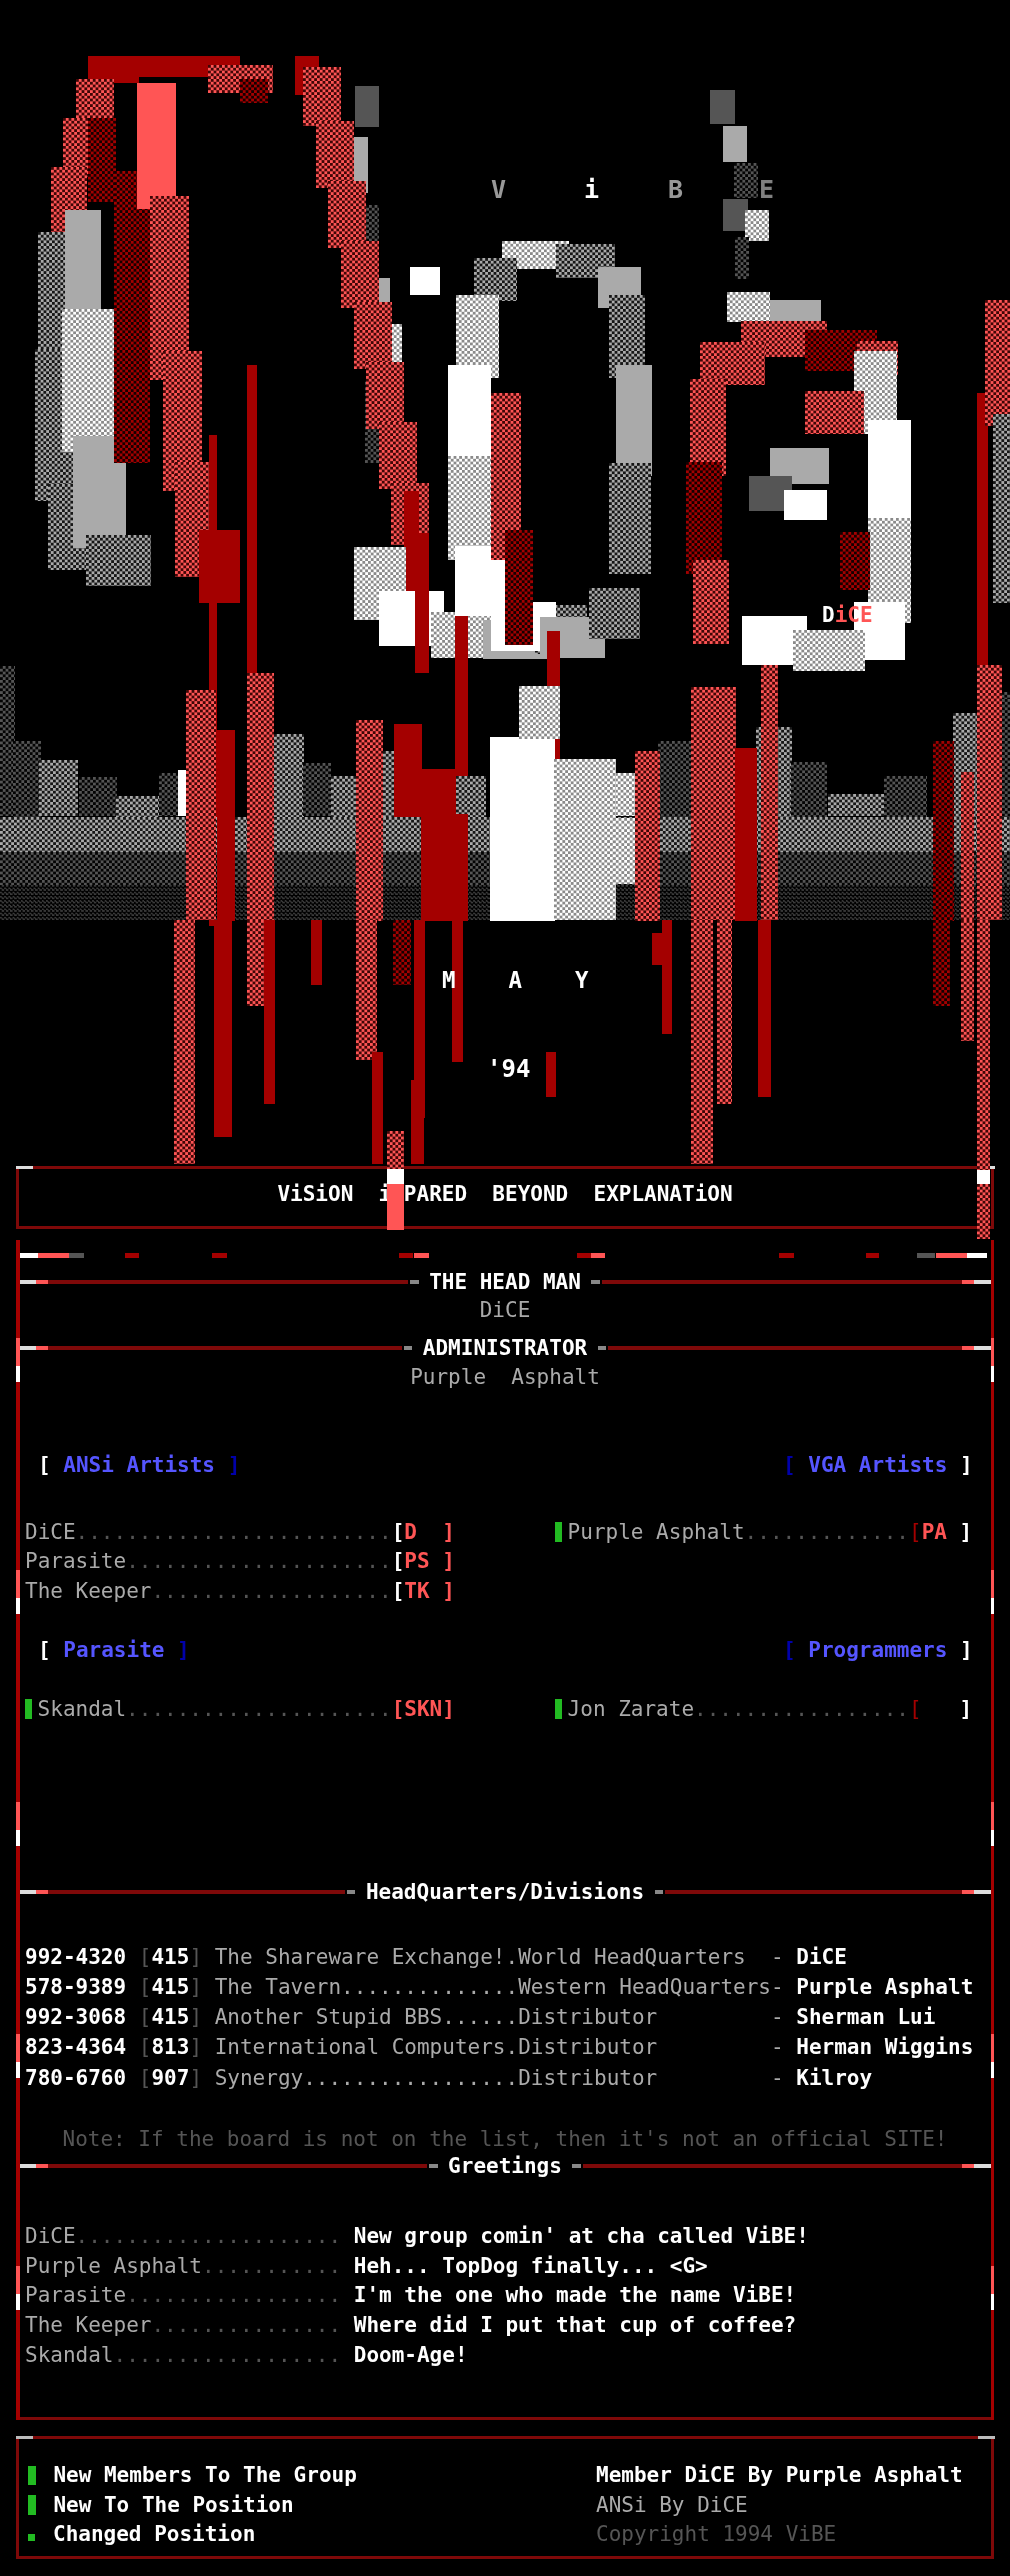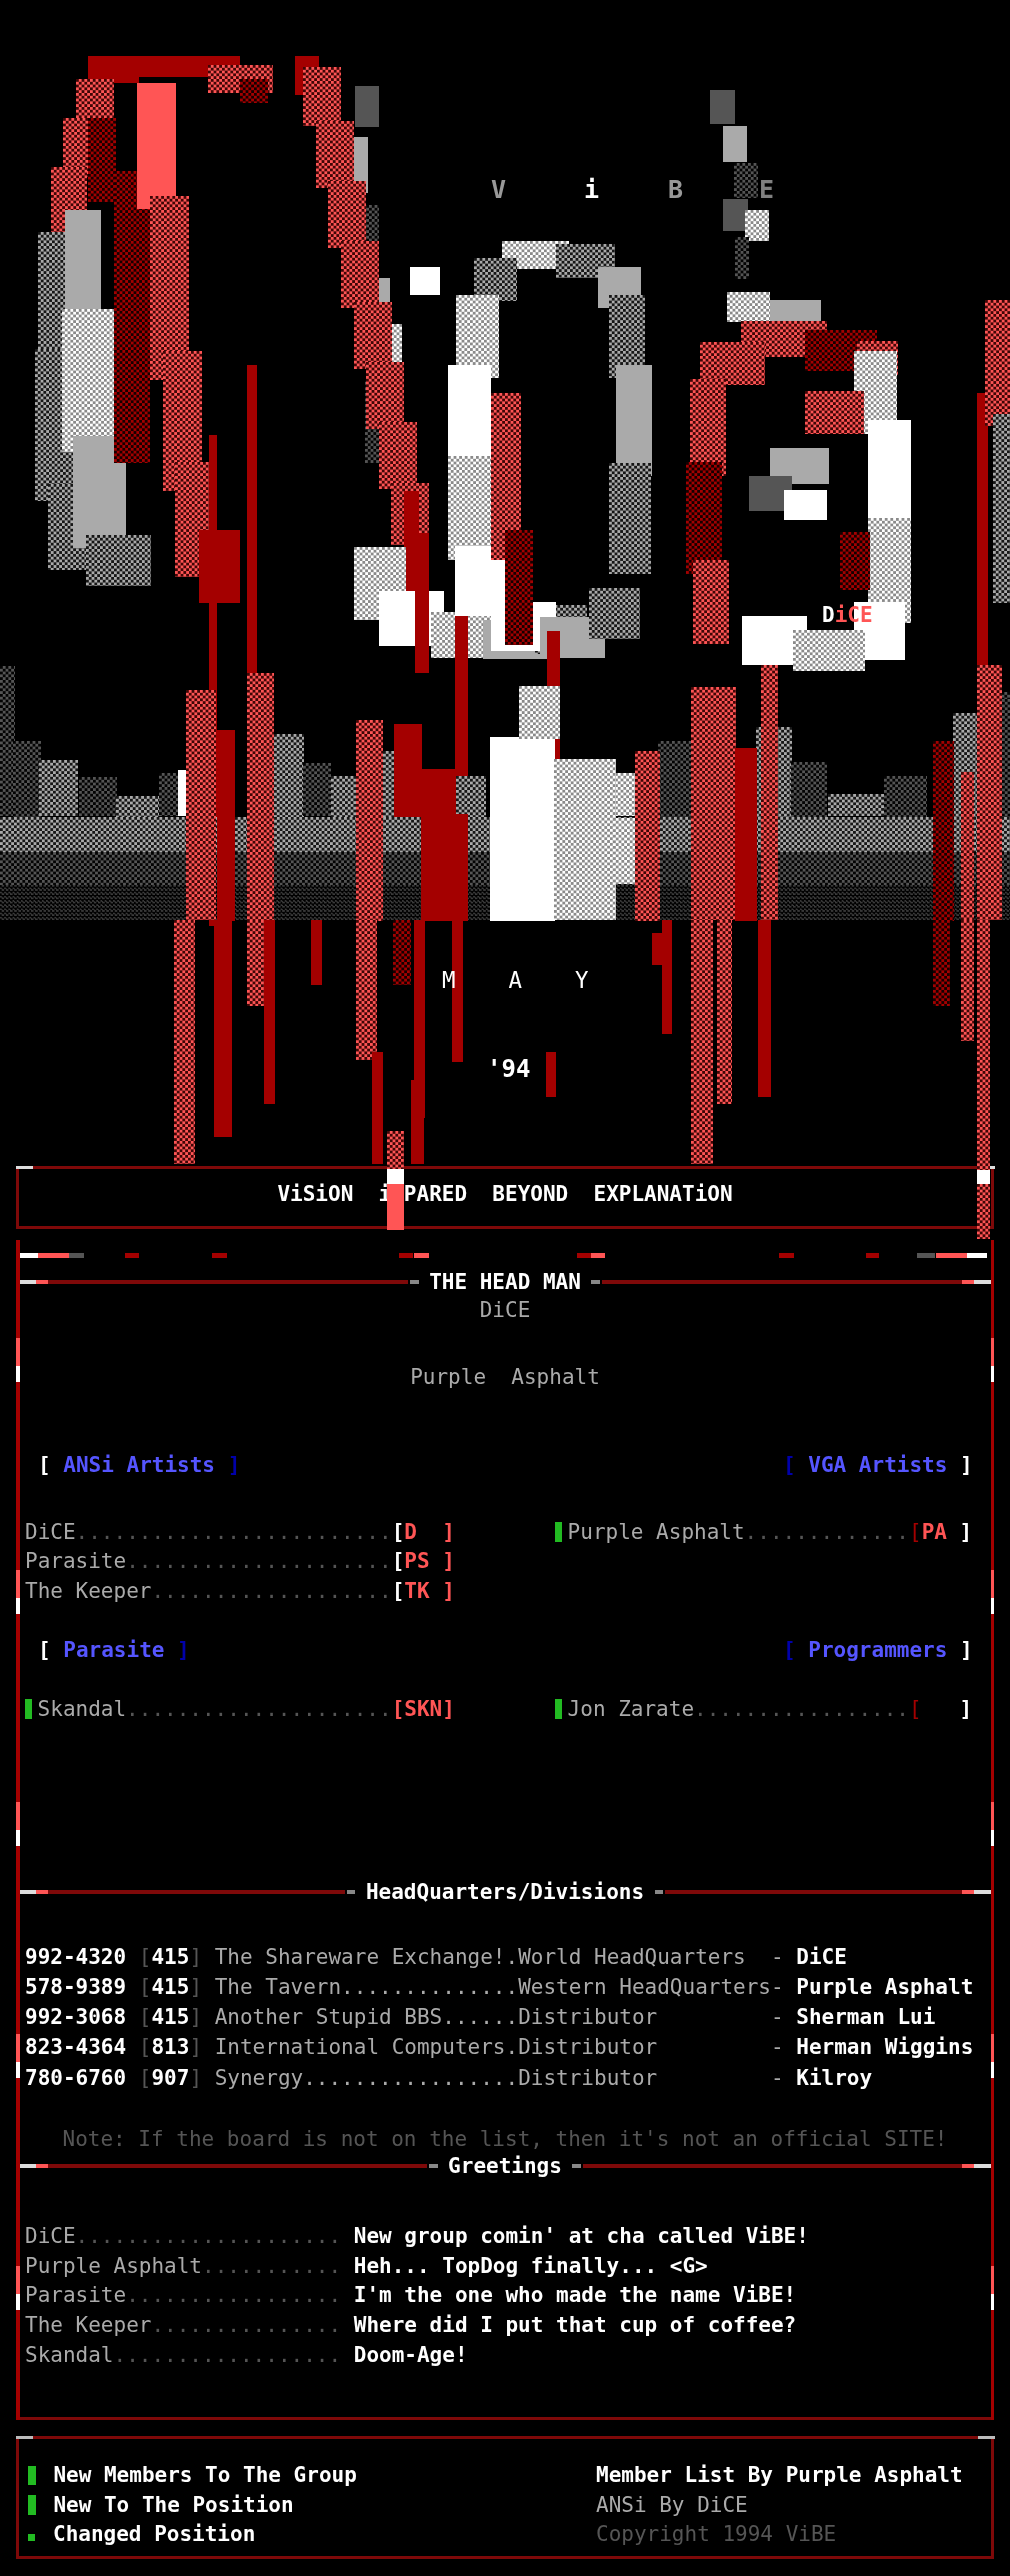--- a/index.html
+++ b/index.html
@@ -25,21 +25,21 @@
   #art-overlay{position:absolute;inset:0;z-index:6}
 
   
   #members-title{position:absolute;left:408px;top:52px;z-index:2;font-size:105px;font-weight:bold;letter-spacing:2.1px;
     background:linear-gradient(180deg,#ff8080 0%,var(--bright_red) 42%,#cc2222 68%,#8a0f0f 100%);
     -webkit-background-clip:text;background-clip:text;color:transparent}
   .vibe-letter{position:absolute;top:175px;z-index:2;font-size:25px;font-weight:bold}
   #vibe-v{left:491px;color:#999} #vibe-i{left:584px;color:#fff} #vibe-b{left:668px;color:#999} #vibe-e{left:759px;color:#808080}
   #sig-dice{position:absolute;left:822px;top:603px;z-index:5;font-size:21px;font-weight:bold}
   #sig-dice .lead{color:var(--white)} #sig-dice .rest{color:var(--bright_red)}
-  #month-label{position:absolute;left:442px;top:967px;z-index:5;font-size:22.4px;font-weight:normal;color:#fff;letter-spacing:53px}
+  #month-label{position:absolute;left:442px;top:967px;z-index:5;font-size:22.4px;font-weight:bold;color:#fff;letter-spacing:53px}
   #year-label{position:absolute;left:487px;top:1055px;z-index:5;font-size:24px;font-weight:bold;color:#fff}
 
   
   .ansi-box{position:absolute;left:16px;width:978px;z-index:3}
   #tagline-box{top:1166px;height:63px;border:3.5px solid var(--border_red)}
   #tagline-box::before,#tagline-box::after{content:"";position:absolute;top:-3.5px;width:17px;height:3.5px;background:#ddd}
   #tagline-box::before{left:-3.5px} #tagline-box::after{right:-3.5px}
   #tagline-text{position:absolute;left:0;right:0;top:13.3px;text-align:center;font-size:21px;font-weight:bold;color:#fff;white-space:pre}
   #main-box{top:1240px;height:1180px}
   .vborder{position:absolute;top:0;bottom:0;width:3.5px;z-index:4;
@@ -281,20 +281,31 @@
         <span class="dv dv-line"></span>
         <span class="dv dv-tick"></span>
         <span class="dv-title">THE HEAD MAN</span>
         <span class="dv dv-tick"></span>
         <span class="dv dv-line"></span>
         <span class="dv dv-seg"></span>
         <span class="dv dv-cap"></span>
     </div>
     <div class="center-line" id="val-headman">DiCE</div>
 
+    <div class="divider" id="dv-admin">
+      <span class="dv dv-cap"></span>
+        <span class="dv dv-seg"></span>
+        <span class="dv dv-line"></span>
+        <span class="dv dv-tick"></span>
+        <span class="dv-title">ADMINISTRATOR</span>
+        <span class="dv dv-tick"></span>
+        <span class="dv dv-line"></span>
+        <span class="dv dv-seg"></span>
+        <span class="dv dv-cap"></span>
+    </div>
     <div class="center-line" id="val-admin">Purple  Asphalt</div>
 
 
     <div class="row" id="hdr-ansi"><span class="t-w">[</span><span class="t-b"> ANSi Artists </span><span class="t-B">]</span></div>
     <div class="row" id="hdr-vga"><span class="t-B">[</span><span class="t-b"> VGA Artists </span><span class="t-w">]</span></div>
     <div class="row" id="hdr-musicians"><span class="t-w">[</span><span class="t-b"> Parasite </span><span class="t-B">]</span></div>
     <div class="row" id="hdr-programmers"><span class="t-B">[</span><span class="t-b"> Programmers </span><span class="t-w">]</span></div>
 
     <div id="talent-rows">
         <div class="row" style="top: 278px; left: 9px;"><span class="t-g">DiCE</span><span class="t-G">.........................</span><span class="t-w">[</span><span class="t-r">D  </span><span class="t-r">]</span></div>
@@ -349,21 +360,21 @@
       </div>
   </div>
 
   <div id="footer-box" class="ansi-box">
     <div id="legend-rows">
         <div class="row" style="top: 22.4px; left: 9px;"><span class="marker-block"></span><span class="t-w">New Members To The Group</span></div>
         <div class="row" style="top: 52px; left: 9px;"><span class="marker-block"></span><span class="t-w">New To The Position</span></div>
         <div class="row" style="top: 81px; left: 9px;"><span class="marker-dot"></span><span class="t-w">Changed Position</span></div>
       </div>
     <div id="credit-rows">
-        <div class="row" style="top: 22.4px; left: 577px;"><span class="t-w">Member List By Purple Asphalt</span></div>
+        <div class="row" style="top: 22.4px; left: 577px;"><span class="t-w">Member DiCE By Purple Asphalt</span></div>
         <div class="row" style="top: 52px; left: 577px;"><span class="t-g">ANSi By DiCE</span></div>
         <div class="row" style="top: 81px; left: 577px;"><span class="t-G">Copyright 1994 ViBE</span></div>
       </div>
   </div>
 
   <div id="art-overlay">
       <div class="px c-x" style="left: 387px; top: 1131px; width: 17px; height: 38px;"></div>
       <div class="px c-w" style="left: 387px; top: 1169px; width: 17px; height: 15.4px;"></div>
       <div class="px c-r" style="left: 387px; top: 1184px; width: 17px; height: 46px;"></div>
       <div class="px c-x" style="left: 977px; top: 920px; width: 12.6px; height: 250px;"></div>

